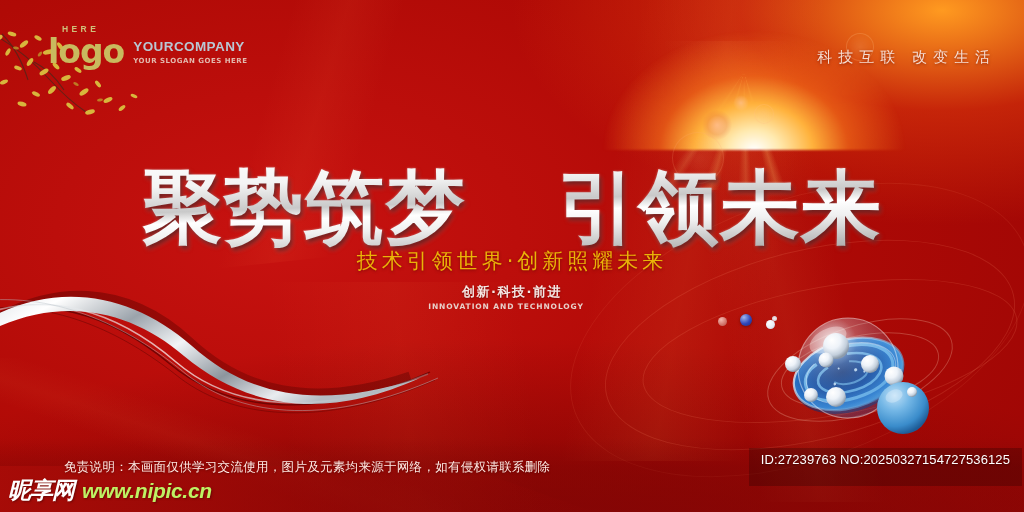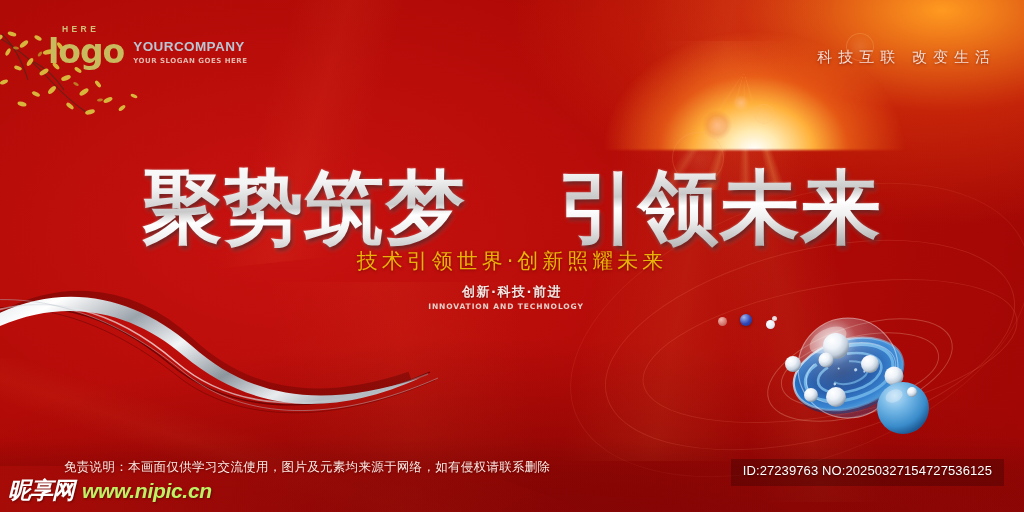--- a/index.html
+++ b/index.html
@@ -214,24 +214,24 @@
     letter-spacing:-1px; font-style:italic;
     font-family:Liberation Serif, serif;
     text-shadow:1px 1px 2px rgba(60,0,0,.5);
   }
   .wm-url{
     font-size:21px; font-weight:bold; font-style:italic; color:#bef264;
     letter-spacing:-.3px;
     text-shadow:1px 1px 2px rgba(60,0,0,.5);
   }
   .idbar{
-    position:absolute; right:20px; bottom:26px;
+    position:absolute; right:2px; bottom:26px;
     background:rgba(0,0,0,.22);
     color:#ffffff; font-size:13px;
-    padding:4px 12px 8px; letter-spacing:.1px;
+    padding:4px 12px 19px; letter-spacing:.1px;
     text-shadow:0 1px 2px rgba(0,0,0,.4);
   }
 </style>
 </head>
 <body>
 
 <div id="banner">
 
   <div class="bg-base"></div>
   <div class="shard s1"></div>

